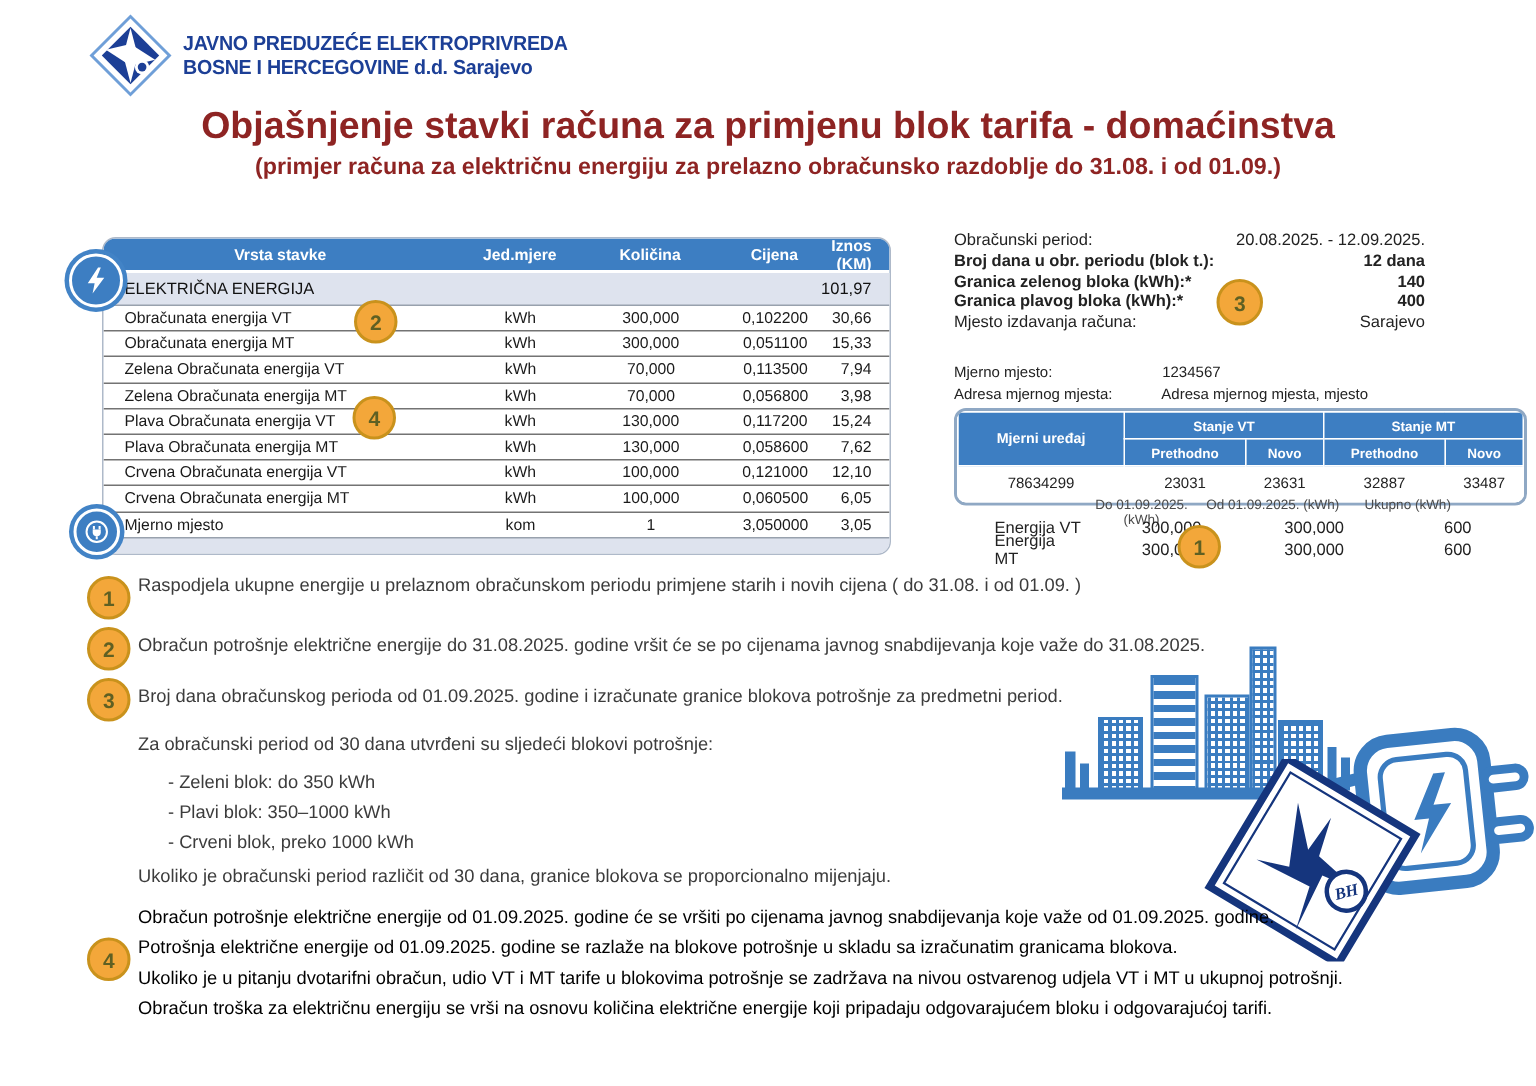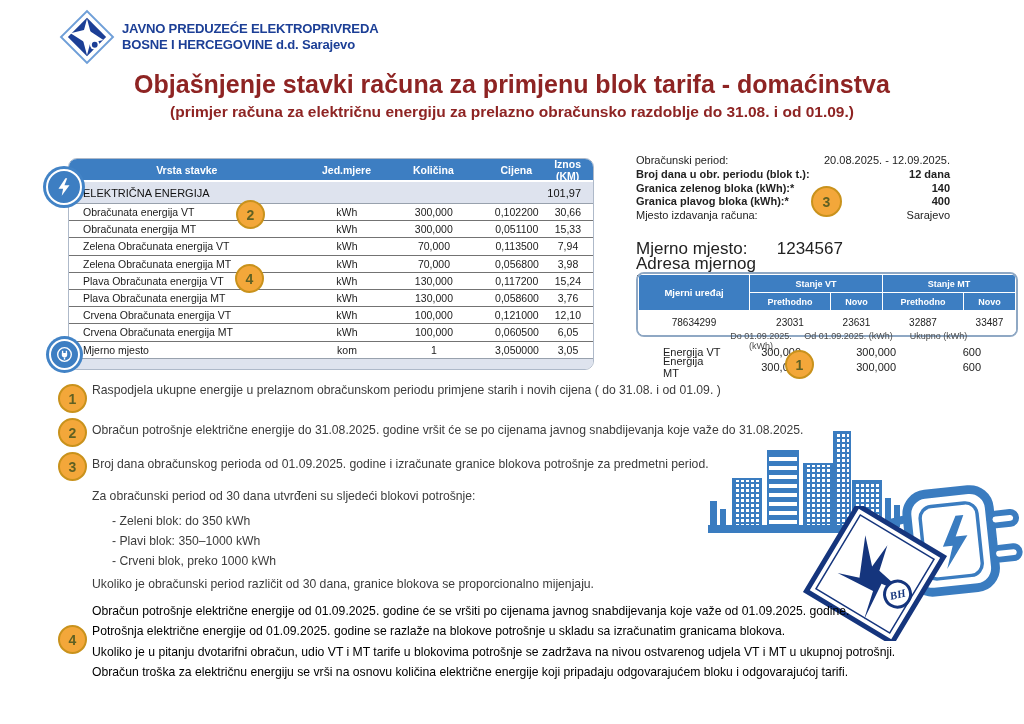--- a/index.html
+++ b/index.html
@@ -24,37 +24,37 @@
   .inv-cat{display:flex;align-items:center;height:21px;background:#dee3ee;font-weight:normal;
            font-size:11px;color:#111;border-bottom:1px solid #98a1ad;flex:none;}
   .inv-row{display:flex;align-items:center;height:16.2px;font-size:10.5px;color:#1a1a1a;
            border-bottom:1px solid #737373;flex:none;}
   .inv-foot{flex:1;background:#dee3ee;border-top:1px solid #98a1ad;}
   .c-name{width:222px;padding-left:14px;text-align:left;}
   .inv-head .c-name{text-align:center;padding-left:0;width:236px;}
   .c-unit{width:84px;text-align:center;}
   .c-qty{width:90px;text-align:center;}
   .c-price{width:76px;text-align:center;}
-  .c-amt{flex:1;text-align:center;padding-right:12px;}
+  .c-amt{flex:1;text-align:right;padding-right:12px;}
 
   .circ-icon{position:absolute;border-radius:50%;background:#3d7ec2;border:2px solid #fff;
              box-shadow:0 0 0 3px #4283c6;display:flex;align-items:center;justify-content:center;}
   #icon-energy{left:46px;top:169px;width:32px;height:32px;}
   #icon-meter{left:49px;top:339px;width:27px;height:27px;}
 
   
   .badge{position:absolute;width:25px;height:25px;border-radius:50%;background:#f3a73a;
          border:2px solid #c9921c;color:#5f6023;font-weight:bold;font-size:14px;
          display:flex;align-items:center;justify-content:center;z-index:5;}
 
   
   #bill-info{position:absolute;left:636px;top:154px;width:314px;}
   .bi-row{display:flex;justify-content:space-between;font-size:11px;line-height:13.8px;color:#222;gap:32px;}
   .bi-bold{font-weight:bold;}
-  #meter-point{position:absolute;left:636px;top:241px;font-size:17px;line-height:15px;color:#222;}
+  #meter-point{position:absolute;left:636px;top:241px;font-size:10px;line-height:15px;color:#222;}
   .mp-label{display:inline-block;width:136px;}
 
   
   #meter-wrap{position:absolute;left:636px;top:272px;width:378px;border:2px solid #8fa8c4;
               border-radius:8px;overflow:hidden;background:#fff;}
   #meter-wrap table{border-collapse:collapse;width:100%;}
   #meter-wrap td{border:1px solid #fff;}
   .mt-h{background:#3d7ec2;color:#fff;font-weight:bold;font-size:9px;text-align:center;height:15px;}
   .mt-dev{background:#3d7ec2;color:#fff;font-weight:bold;font-size:9.5px;text-align:center;width:108px;}
   .mt-vals td{background:#fff;font-size:10px;color:#222;text-align:center;height:21px;
@@ -157,21 +157,21 @@
       <div class="c-unit">kWh</div>
       <div class="c-qty">130,000</div>
       <div class="c-price">0,117200</div>
       <div class="c-amt">15,24</div>
     </div>
     <div class="inv-row">
       <div class="c-name">Plava Obračunata energija MT</div>
       <div class="c-unit">kWh</div>
       <div class="c-qty">130,000</div>
       <div class="c-price">0,058600</div>
-      <div class="c-amt">3,76</div>
+      <div class="c-amt">7,62</div>
     </div>
     <div class="inv-row">
       <div class="c-name">Crvena Obračunata energija VT</div>
       <div class="c-unit">kWh</div>
       <div class="c-qty">100,000</div>
       <div class="c-price">0,121000</div>
       <div class="c-amt">12,10</div>
     </div>
     <div class="inv-row">
       <div class="c-name">Crvena Obračunata energija MT</div>

